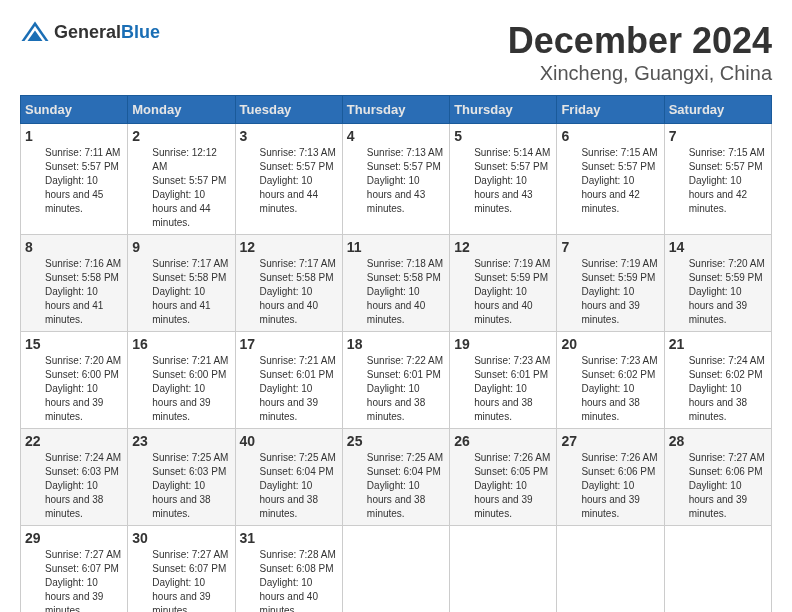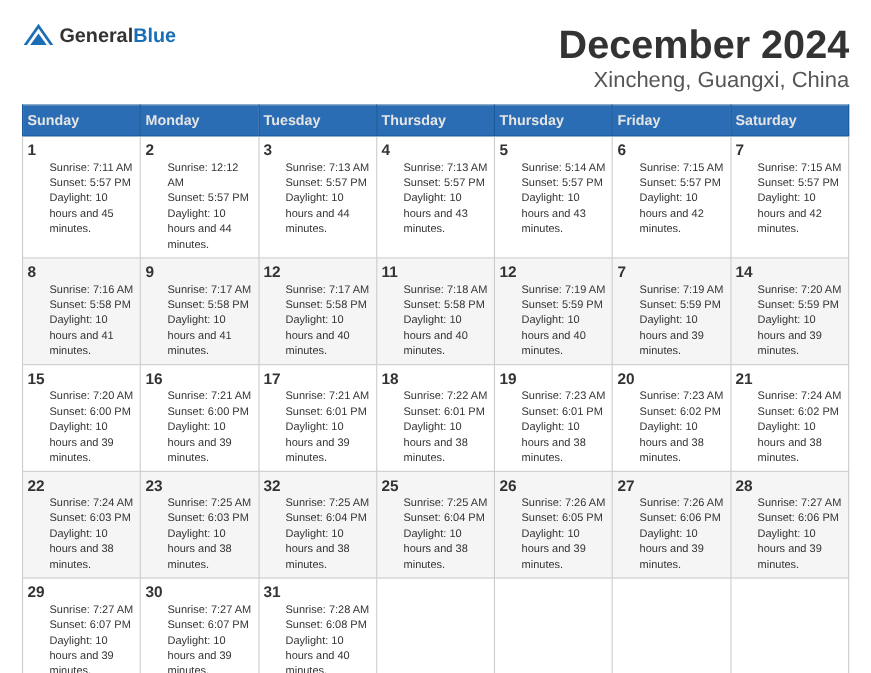--- a/index.html
+++ b/index.html
@@ -297,21 +297,21 @@
         </td>
         <td>
           <span class="day-number">23</span>
           <div class="day-info">
             <div>Sunrise: 7:25 AM</div>
             <div>Sunset: 6:03 PM</div>
             <div>Daylight: 10 hours and 38 minutes.</div>
           </div>
         </td>
         <td>
-          <span class="day-number">32</span>
+          <span class="day-number">40</span>
           <div class="day-info">
             <div>Sunrise: 7:25 AM</div>
             <div>Sunset: 6:04 PM</div>
             <div>Daylight: 10 hours and 38 minutes.</div>
           </div>
         </td>
         <td>
           <span class="day-number">25</span>
           <div class="day-info">
             <div>Sunrise: 7:25 AM</div>

